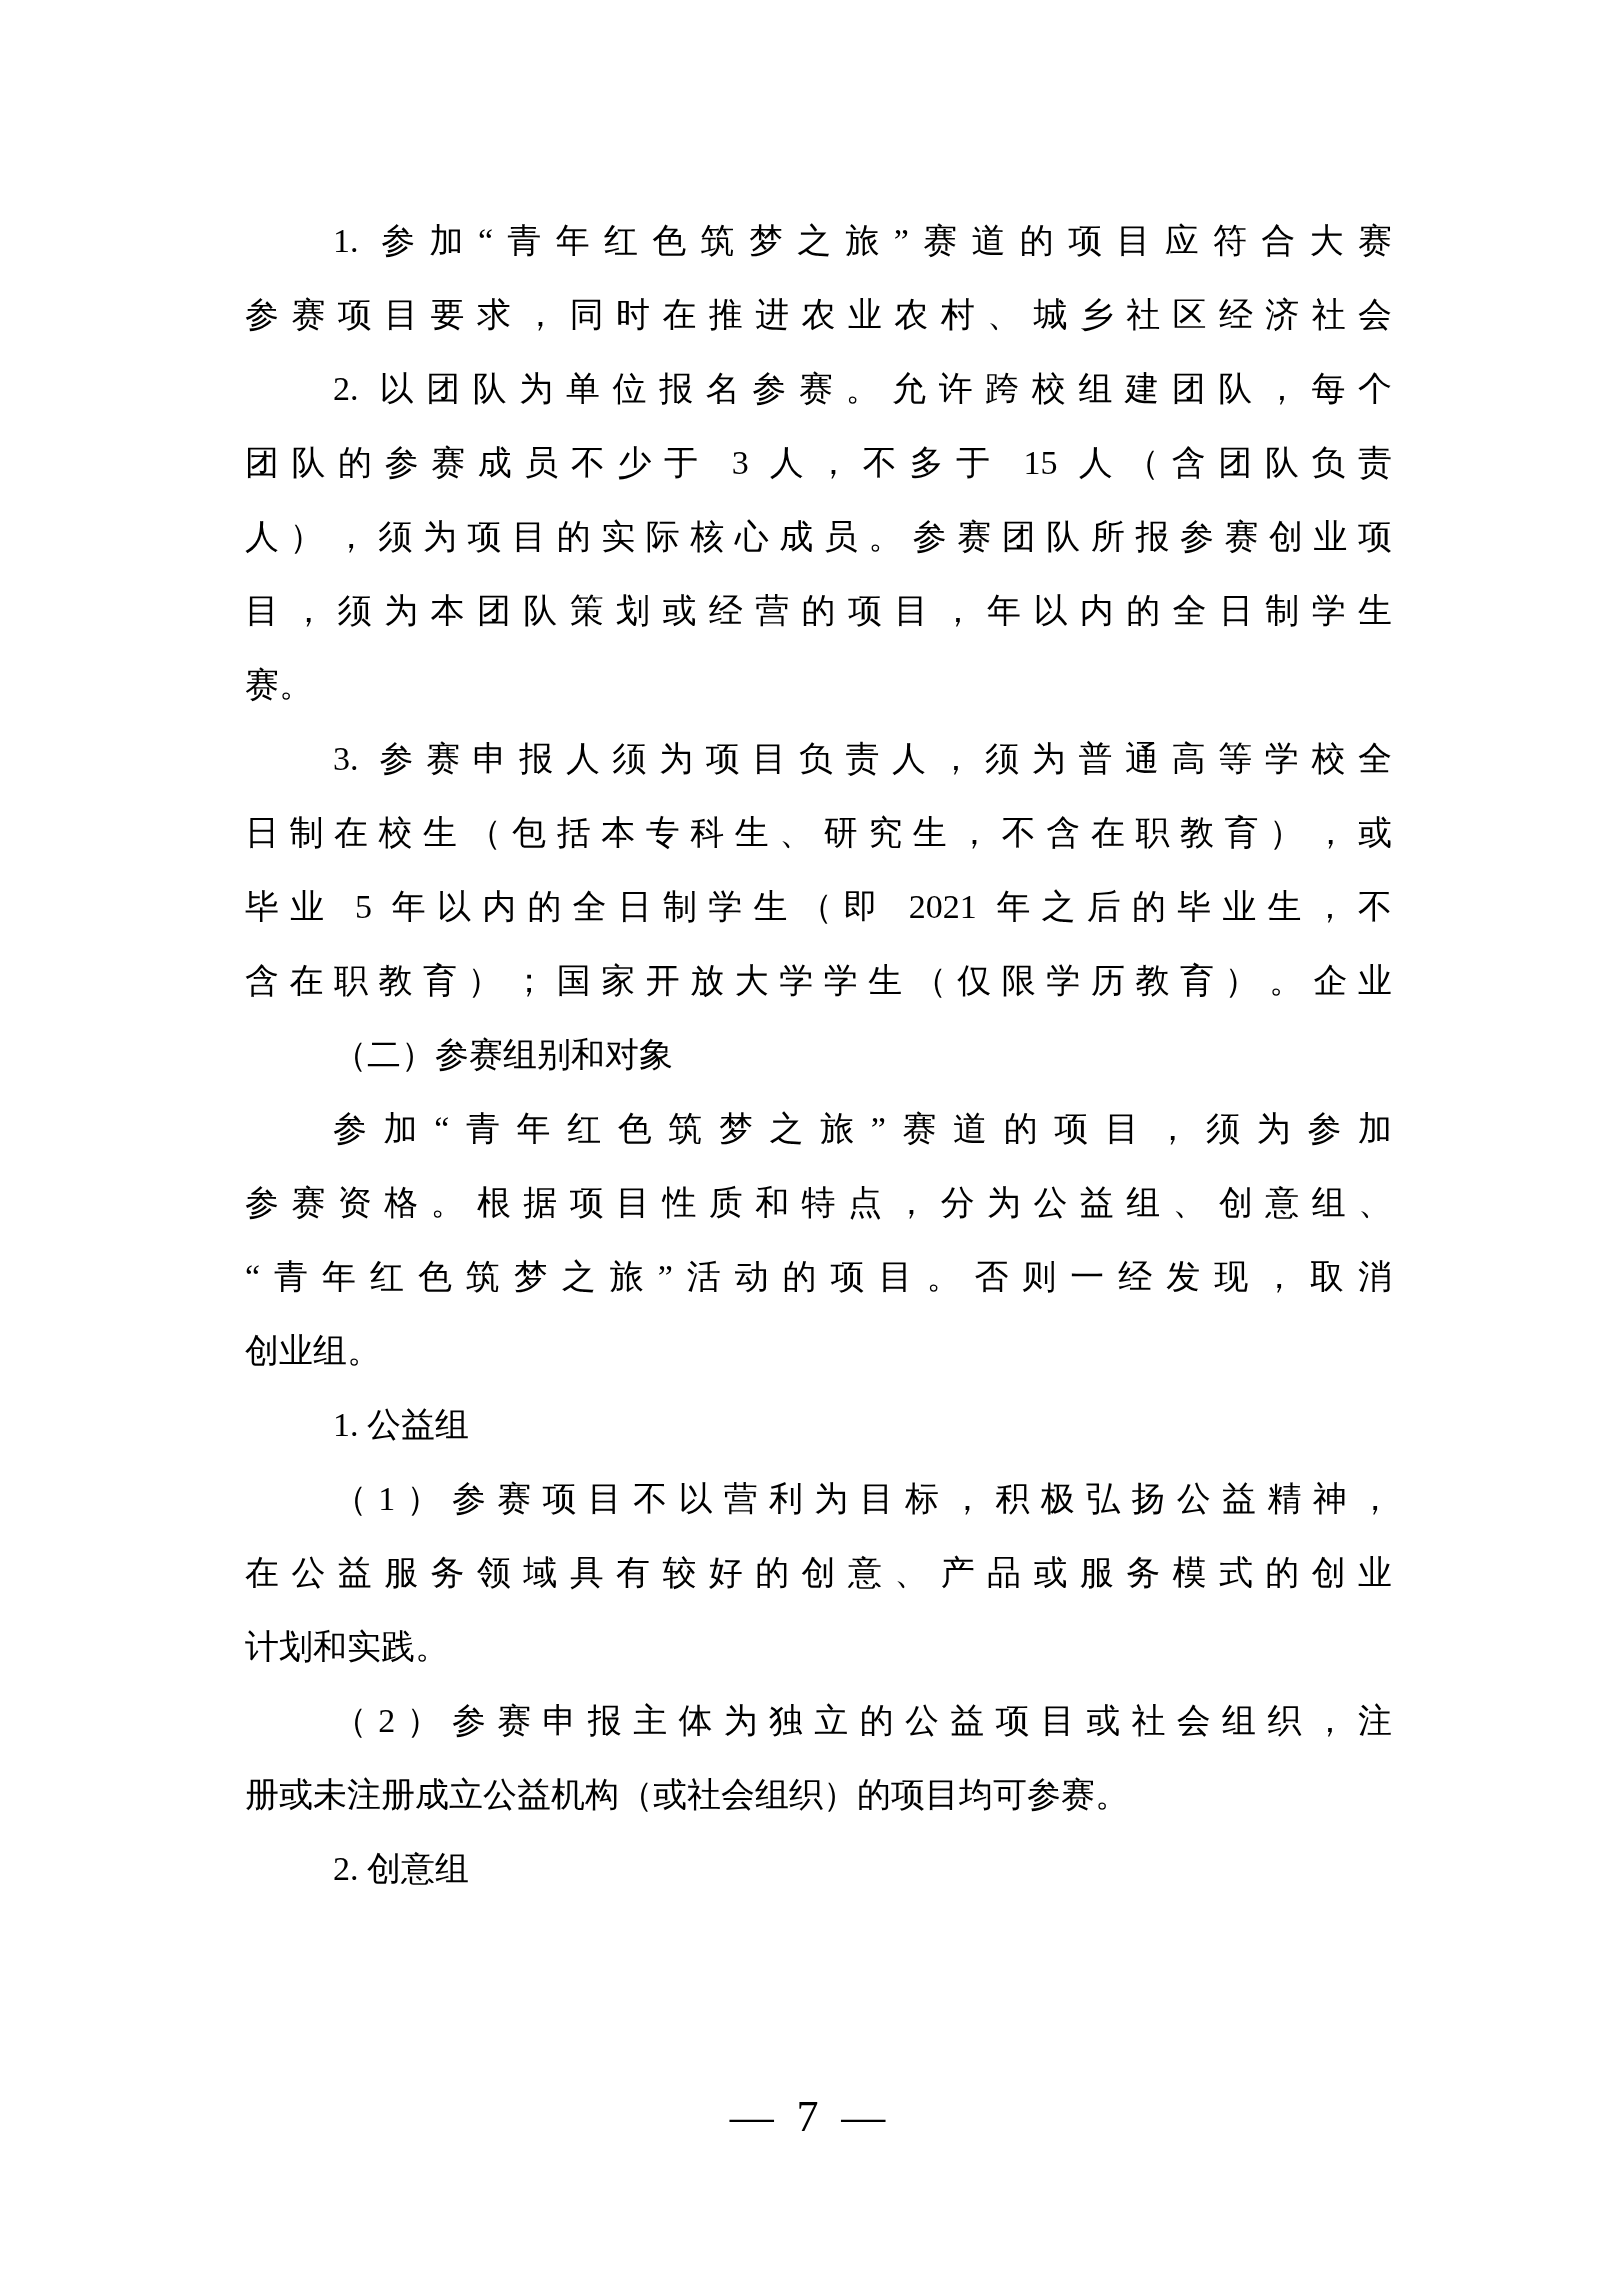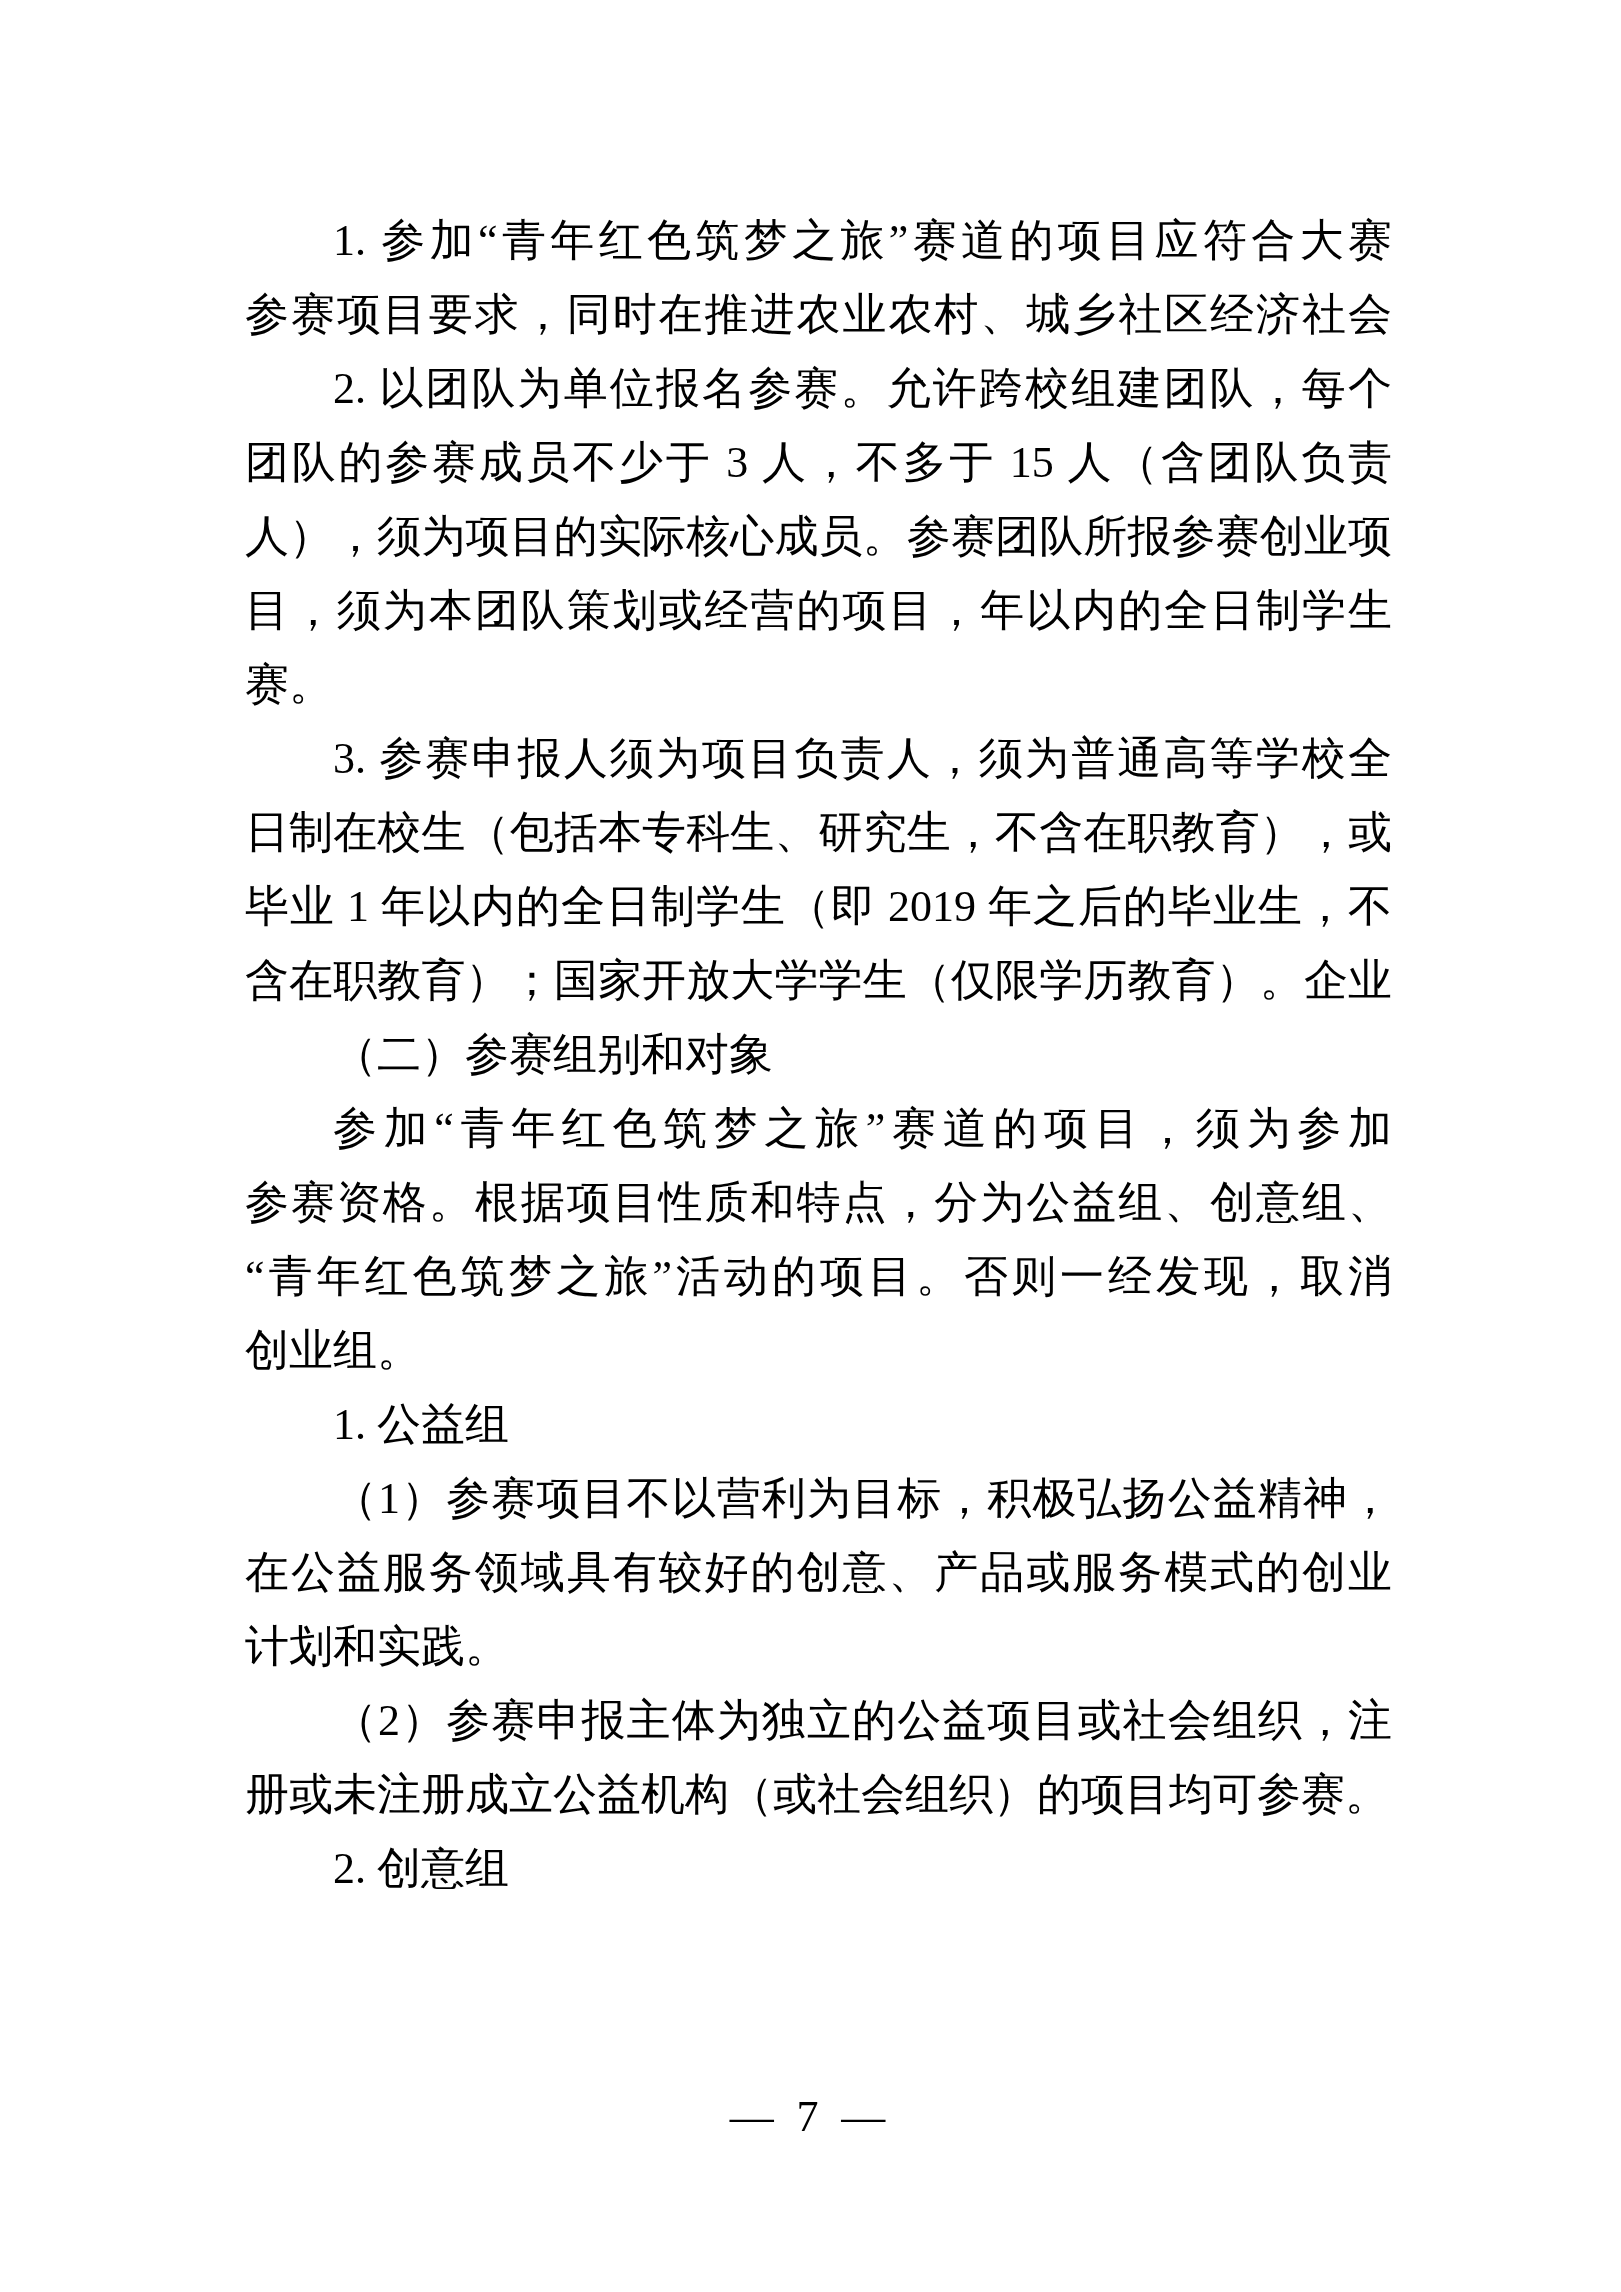--- a/index.html
+++ b/index.html
@@ -16,21 +16,21 @@
     font-family: "Liberation Serif", "DejaVu Serif", serif;
     overflow: hidden;
   }
   .doc {
     position: absolute;
     left: 245px;
     top: 204px;
     width: 1147px;
   }
   .line {
-    font-size: 44px;
+    font-size: 34px;
     line-height: 74px;
     height: 74px;
     white-space: normal;
     text-align: justify;
     text-justify: inter-character;
     letter-spacing: 0;
   }
   
   .fill {
     text-align-last: justify;
@@ -66,21 +66,21 @@
   <div class="doc">
     <div class="line indent fill">1. 参加“青年红色筑梦之旅”赛道的项目应符合大赛</div>
     <div class="line fill">参赛项目要求，同时在推进农业农村、城乡社区经济社会</div>
     <div class="line indent fill">2. 以团队为单位报名参赛。允许跨校组建团队，每个</div>
     <div class="line fill">团队的参赛成员不少于 3 人，不多于 15 人（含团队负责</div>
     <div class="line fill">人），须为项目的实际核心成员。参赛团队所报参赛创业项</div>
     <div class="line fill">目，须为本团队策划或经营的项目，年以内的全日制学生</div>
     <div class="line end">赛。</div>
     <div class="line indent fill">3. 参赛申报人须为项目负责人，须为普通高等学校全</div>
     <div class="line fill">日制在校生（包括本专科生、研究生，不含在职教育），或</div>
-    <div class="line fill">毕业 1 年以内的全日制学生（即 2019 年之后的毕业生，不</div>
+    <div class="line fill">毕业 5 年以内的全日制学生（即 2021 年之后的毕业生，不</div>
     <div class="line fill">含在职教育）；国家开放大学学生（仅限学历教育）。企业</div>
     <div class="line indent end heading">（二）参赛组别和对象</div>
     <div class="line indent fill">参加“青年红色筑梦之旅”赛道的项目，须为参加</div>
     <div class="line fill">参赛资格。根据项目性质和特点，分为公益组、创意组、</div>
     <div class="line fill">“青年红色筑梦之旅”活动的项目。否则一经发现，取消</div>
     <div class="line end">创业组。</div>
     <div class="line indent end">1. 公益组</div>
     <div class="line indent fill">（1）参赛项目不以营利为目标，积极弘扬公益精神，</div>
     <div class="line fill">在公益服务领域具有较好的创意、产品或服务模式的创业</div>
     <div class="line end">计划和实践。</div>

